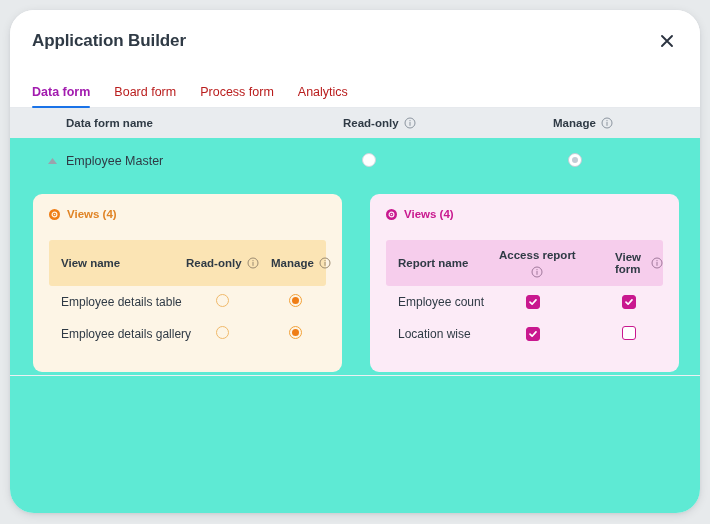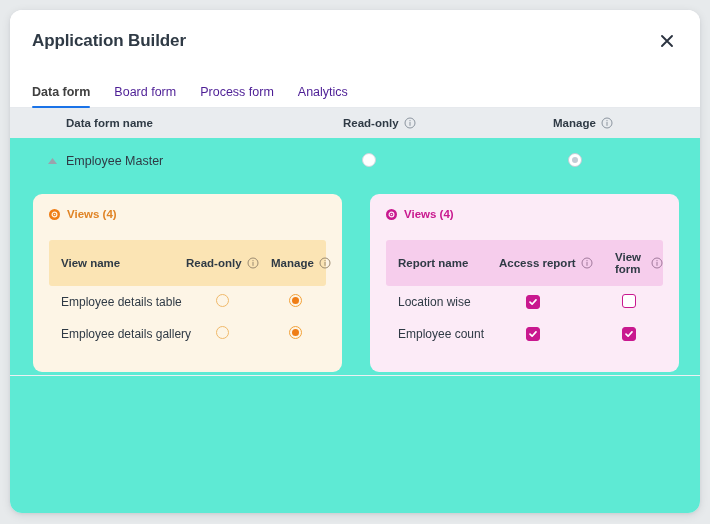--- a/index.html
+++ b/index.html
@@ -9,21 +9,21 @@
     font-family: "Liberation Sans", sans-serif;
     -webkit-font-smoothing: antialiased;
   }
   #root { position: relative; width: 710px; height: 524px; overflow: hidden; }
 
   .modal {
     position: absolute;
     left: 10px; top: 10px;
     width: 690px; height: 503px;
     background: #ffffff;
-    border-radius: 12px;
+    border-radius: 24px;
     box-shadow: 0 2px 10px rgba(16,24,40,0.10), 0 1px 3px rgba(16,24,40,0.06);
     overflow: hidden;
     display: flex;
     flex-direction: column;
   }
 
   
   .titlebar {
     position: relative;
     height: 62px;
@@ -57,28 +57,28 @@
     height: 36px;
     padding: 0 22px;
     display: flex;
     align-items: flex-end;
     gap: 24px;
     background: #fff;
     border-bottom: 1px solid #e6e9ed;
   }
   .tab {
     font-size: 12.5px;
-    color: #4c1d95;
+    color: #b91c1c;
     padding-bottom: 8px;
     position: relative;
     cursor: pointer;
     white-space: nowrap;
   }
   .tab.active {
-    color: #404040;
+    color: #a21caf;
     font-weight: bold;
   }
   .tab.active:after {
     content: "";
     position: absolute;
     left: 0; right: 0; bottom: -1px;
     height: 2.5px;
     background: #1a73e8;
     border-radius: 2px;
   }
@@ -198,21 +198,21 @@
     position: relative;
   }
   .ptable-row:first-of-type { margin-top: 8px; }
 
   .col-1 { position: absolute; left: 12px; }
   .amber .col-2 { position: absolute; left: 137px; display: flex; align-items: center; gap: 5px; }
   .amber .col-3 { position: absolute; left: 222px; display: flex; align-items: center; gap: 5px; }
   .amber .ctl-2 { position: absolute; left: 167px; }
   .amber .ctl-3 { position: absolute; left: 240px; }
 
-  .pink .col-2 { position: absolute; left: 113px; display: flex; align-items: center; gap: 5px; }
+  .pink .col-2 { position: absolute; left: 113px; display: flex; align-items: center; gap: 5px; flex-direction: column; }
   .pink .col-3 { position: absolute; left: 229px; display: flex; align-items: center; gap: 1px; }
   .pink .ctl-2 { position: absolute; left: 140px; }
   .pink .ctl-3 { position: absolute; left: 236px; }
 
   
   .radio-o {
     width: 13px; height: 13px;
     border-radius: 50%;
     border: 1.5px solid #f0b96a;
     background: transparent;
@@ -403,50 +403,50 @@
                   <svg width="12" height="12" viewBox="0 0 12 12" fill="none" stroke-width="1">
                     <circle cx="6" cy="6" r="5" stroke="#a0789b"></circle>
                     <path d="M6 5.2 V8.4" stroke="#a0789b" stroke-linecap="round"></path>
                     <circle cx="6" cy="3.5" r="0.6" fill="#a0789b" stroke="none"></circle>
                   </svg>
                 </span>
               </span>
             </div>
 
             <div class="ptable-row">
+              <span class="col-1">Employee count</span>
+              <span class="ctl-2">
+                <span class="cbx on">
+                    <svg width="10" height="10" viewBox="0 0 10 10" fill="none" stroke="#fff" stroke-width="1.7" stroke-linecap="round" stroke-linejoin="round">
+                      <path d="M2 5.2 L4.1 7.2 L8 2.9"></path>
+                    </svg>
+                  </span>
+              </span>
+              <span class="ctl-3">
+                <span class="cbx on">
+                    <svg width="10" height="10" viewBox="0 0 10 10" fill="none" stroke="#fff" stroke-width="1.7" stroke-linecap="round" stroke-linejoin="round">
+                      <path d="M2 5.2 L4.1 7.2 L8 2.9"></path>
+                    </svg>
+                  </span>
+              </span>
+            </div>
+
+            <div class="ptable-row">
               <span class="col-1">Location wise</span>
               <span class="ctl-2">
                 <span class="cbx on">
                     <svg width="10" height="10" viewBox="0 0 10 10" fill="none" stroke="#fff" stroke-width="1.7" stroke-linecap="round" stroke-linejoin="round">
                       <path d="M2 5.2 L4.1 7.2 L8 2.9"></path>
                     </svg>
                   </span>
               </span>
               <span class="ctl-3">
                 <span class="cbx"></span>
               </span>
             </div>
-
-            <div class="ptable-row">
-              <span class="col-1">Employee count</span>
-              <span class="ctl-2">
-                <span class="cbx on">
-                    <svg width="10" height="10" viewBox="0 0 10 10" fill="none" stroke="#fff" stroke-width="1.7" stroke-linecap="round" stroke-linejoin="round">
-                      <path d="M2 5.2 L4.1 7.2 L8 2.9"></path>
-                    </svg>
-                  </span>
-              </span>
-              <span class="ctl-3">
-                <span class="cbx on">
-                    <svg width="10" height="10" viewBox="0 0 10 10" fill="none" stroke="#fff" stroke-width="1.7" stroke-linecap="round" stroke-linejoin="round">
-                      <path d="M2 5.2 L4.1 7.2 L8 2.9"></path>
-                    </svg>
-                  </span>
-              </span>
-            </div>
           </div>
         </div>
 
       </div>
 
       <div class="divider"></div>
     </div>
 
   </div>
 </div>

